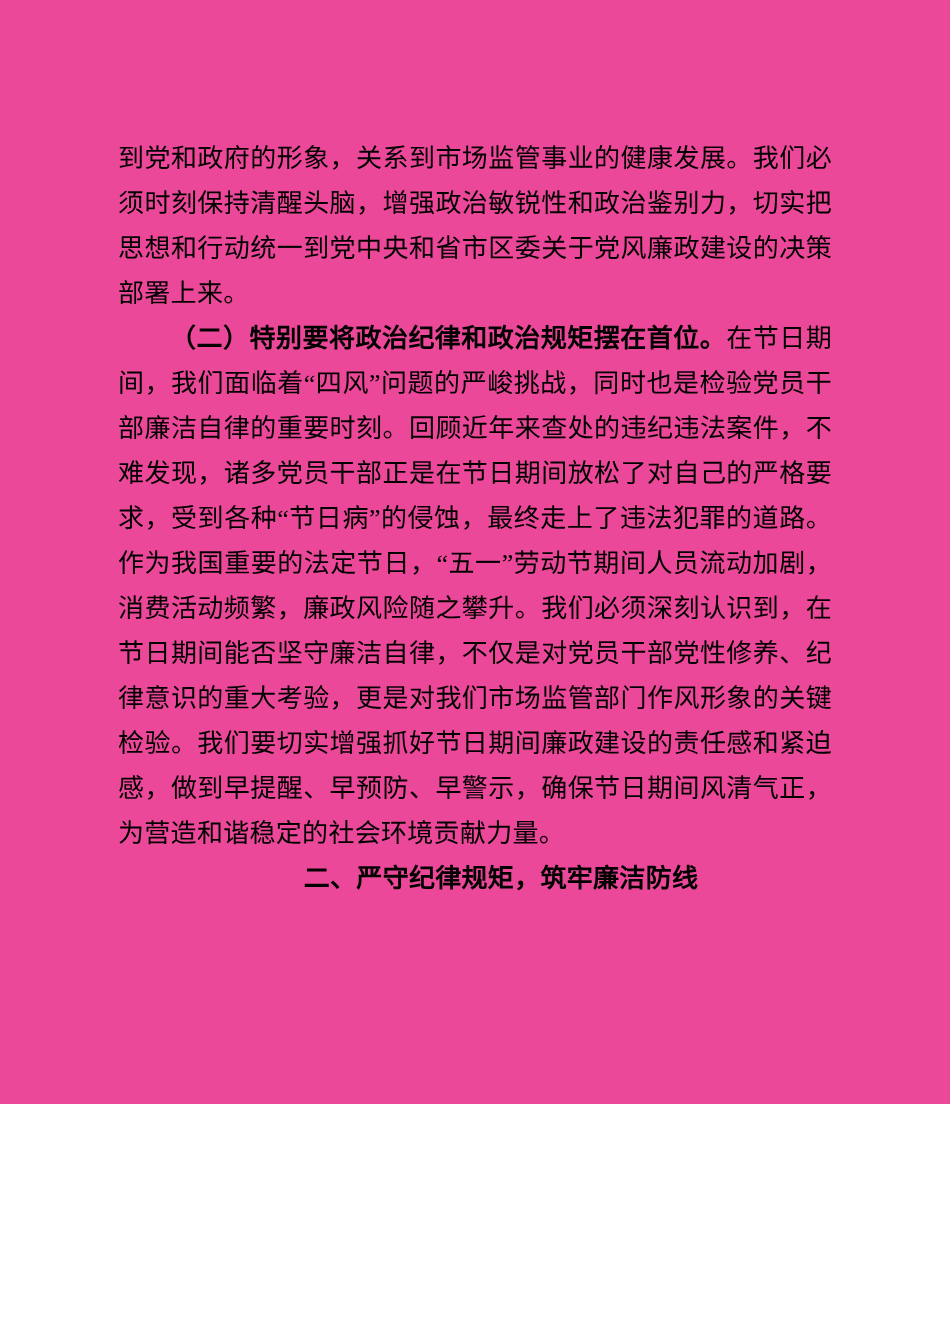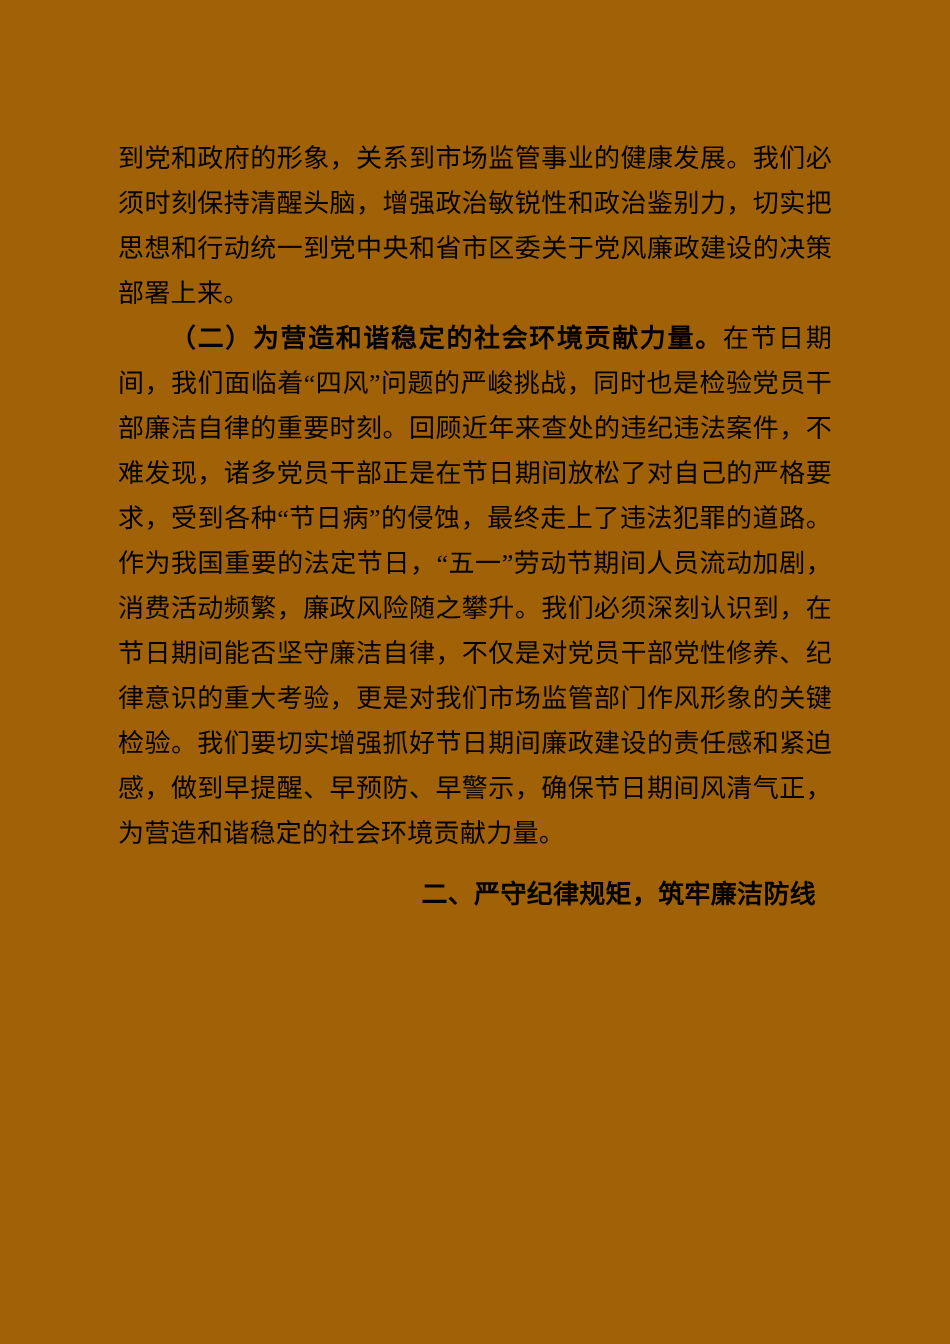--- a/index.html
+++ b/index.html
@@ -8,57 +8,57 @@
     background: #ffffff;
   }
   body {
     width: 950px;
     height: 1344px;
     overflow: hidden;
   }
   .page {
     box-sizing: border-box;
     width: 950px;
-    height: 1344px;
-    background: #a16207;
+    height: 1104px;
+    background: #ec4899;
     padding: 136px 118px 0 118px;
     font-family: "Liberation Serif", "DejaVu Serif", serif;
     font-size: 26px;
     line-height: 45px;
     color: #000000;
   }
   .para {
     margin: 0;
     text-indent: 2em;
     text-align: justify;
     text-justify: inter-ideograph;
     letter-spacing: 0.3px;
   }
   .para.no-indent {
     text-indent: 0;
   }
   .lead {
     font-weight: 700;
   }
   .heading {
-    margin: 16px;
+    margin: 0;
     font-size: 26px;
     line-height: 45px;
     font-weight: 700;
     text-indent: 2em;
-    text-align: right;
+    text-align: center;
     font-family: "Liberation Sans", "DejaVu Sans", sans-serif;
     letter-spacing: 0.3px;
   }
 </style>
 </head>
 <body>
 
 <div class="page">
 
   <p class="para no-indent"><span>到党和政府的形象，关系到市场监管事业的健康发展。我们必须时刻保持清醒头脑，增强政治敏锐性和政治鉴别力，切实把思想和行动统一到党中央和省市区委关于党风廉政建设的决策部署上来。</span></p>
 
-  <p class="para"><span class="lead">（二）为营造和谐稳定的社会环境贡献力量。</span><span>在节日期间，我们面临着“四风”问题的严峻挑战，同时也是检验党员干部廉洁自律的重要时刻。回顾近年来查处的违纪违法案件，不难发现，诸多党员干部正是在节日期间放松了对自己的严格要求，受到各种“节日病”的侵蚀，最终走上了违法犯罪的道路。作为我国重要的法定节日，“五一”劳动节期间人员流动加剧，消费活动频繁，廉政风险随之攀升。我们必须深刻认识到，在节日期间能否坚守廉洁自律，不仅是对党员干部党性修养、纪律意识的重大考验，更是对我们市场监管部门作风形象的关键检验。我们要切实增强抓好节日期间廉政建设的责任感和紧迫感，做到早提醒、早预防、早警示，确保节日期间风清气正，为营造和谐稳定的社会环境贡献力量。</span></p>
+  <p class="para"><span class="lead">（二）特别要将政治纪律和政治规矩摆在首位。</span><span>在节日期间，我们面临着“四风”问题的严峻挑战，同时也是检验党员干部廉洁自律的重要时刻。回顾近年来查处的违纪违法案件，不难发现，诸多党员干部正是在节日期间放松了对自己的严格要求，受到各种“节日病”的侵蚀，最终走上了违法犯罪的道路。作为我国重要的法定节日，“五一”劳动节期间人员流动加剧，消费活动频繁，廉政风险随之攀升。我们必须深刻认识到，在节日期间能否坚守廉洁自律，不仅是对党员干部党性修养、纪律意识的重大考验，更是对我们市场监管部门作风形象的关键检验。我们要切实增强抓好节日期间廉政建设的责任感和紧迫感，做到早提醒、早预防、早警示，确保节日期间风清气正，为营造和谐稳定的社会环境贡献力量。</span></p>
 
   <h2 class="heading">二、严守纪律规矩，筑牢廉洁防线</h2>
 
 
 </div>
 
 </body></html>

